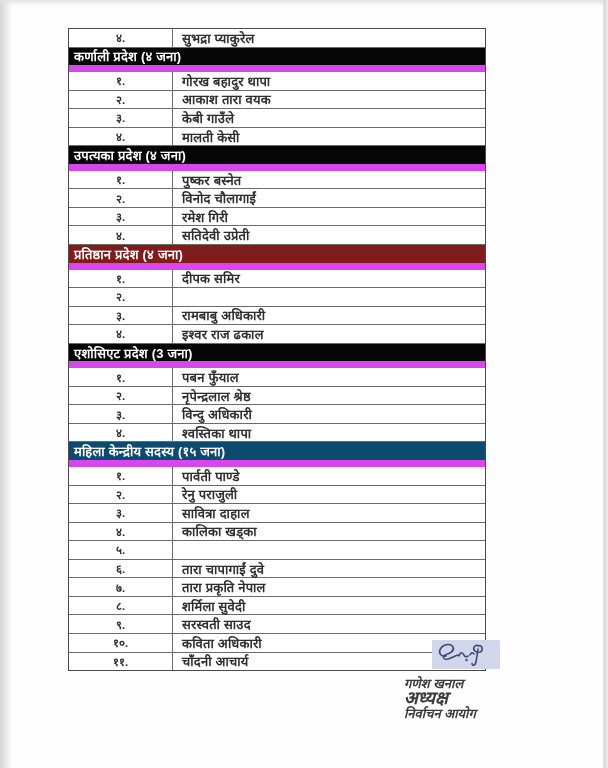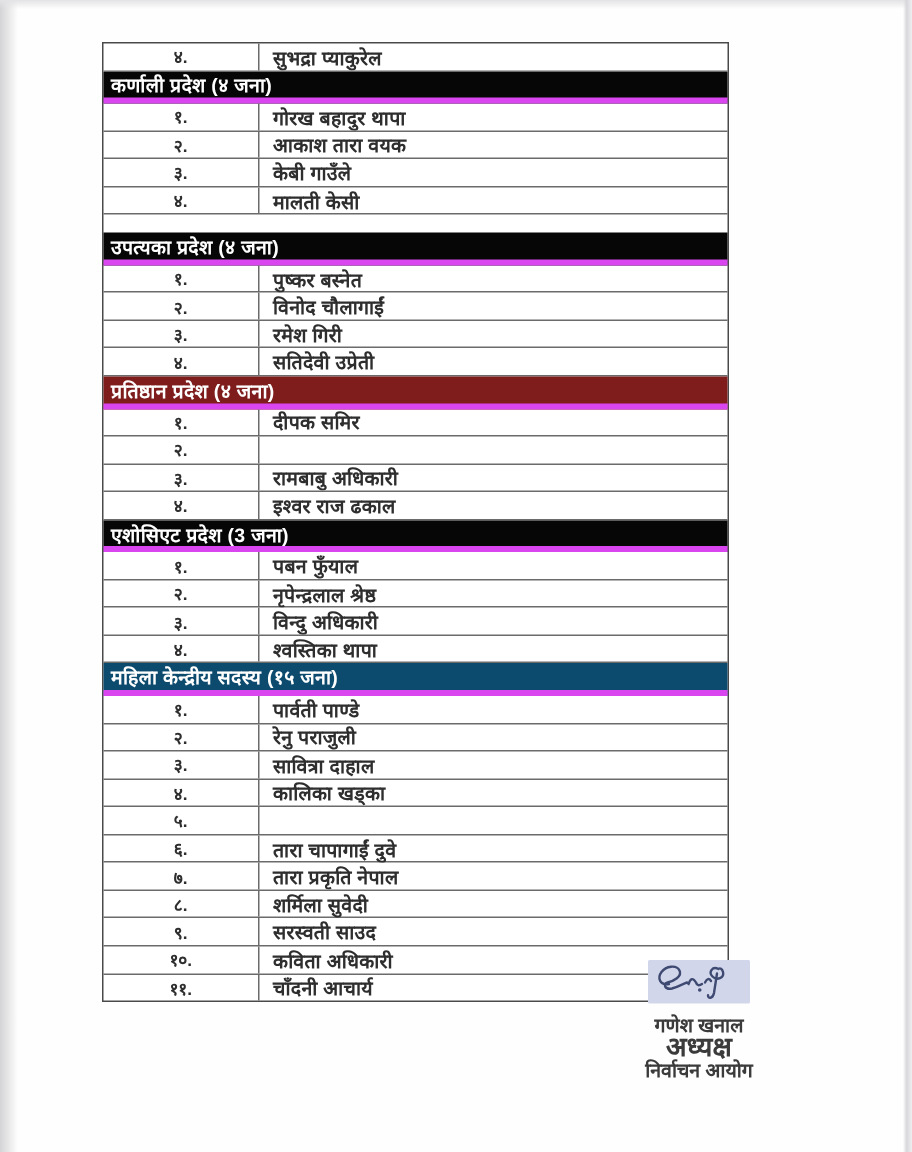--- a/index.html
+++ b/index.html
@@ -72,37 +72,38 @@
     flex: 1;
     padding-left: 9px;
     font-size: 13px;
     font-weight: bold;
     letter-spacing: 0.2px;
     white-space: nowrap;
     overflow: hidden;
   }
   .t-section {
     height: 17.55px;
-    border-bottom: 4px solid #d946ef;
+    border-bottom: 7px solid #d946ef;
     display: flex;
     align-items: center;
     padding-left: 5px;
     font-size: 13px;
     font-weight: bold;
     letter-spacing: 0.2px;
     white-space: nowrap;
   }
   
   .signature-block {
     position: absolute;
     left: 404px;
     top: 640px;
     width: 124px;
-    text-align: center;
+    text-align: left;
     color: #3b3b3b;
+    font-style: italic;
   }
   .signature-image {
     width: 68px;
     height: 29px;
     margin: 0 auto;
     border-radius: 1px;
   }
   .signature-image svg { display: block; width: 100%; height: 100%; }
   .signatory-name {
     margin-top: 7px;
@@ -141,21 +142,21 @@
         <div class="cell-name">आकाश तारा वयक</div>
       </div>
       <div class="t-row">
         <div class="cell-serial">३.</div>
         <div class="cell-name">केबी गाउँले</div>
       </div>
       <div class="t-row">
         <div class="cell-serial">४.</div>
         <div class="cell-name">मालती केसी</div>
       </div>
-      <div class="t-section" style="background: rgb(6, 6, 6); color: rgb(255, 255, 255); margin-top: 12px;">उपत्यका प्रदेश (४ जना)</div>
+      <div class="t-section" style="background: rgb(6, 6, 6); color: rgb(255, 255, 255);">उपत्यका प्रदेश (४ जना)</div>
       <div class="t-row">
         <div class="cell-serial">१.</div>
         <div class="cell-name">पुष्कर बस्नेत</div>
       </div>
       <div class="t-row">
         <div class="cell-serial">२.</div>
         <div class="cell-name">विनोद चौलागाईं</div>
       </div>
       <div class="t-row">
         <div class="cell-serial">३.</div>

